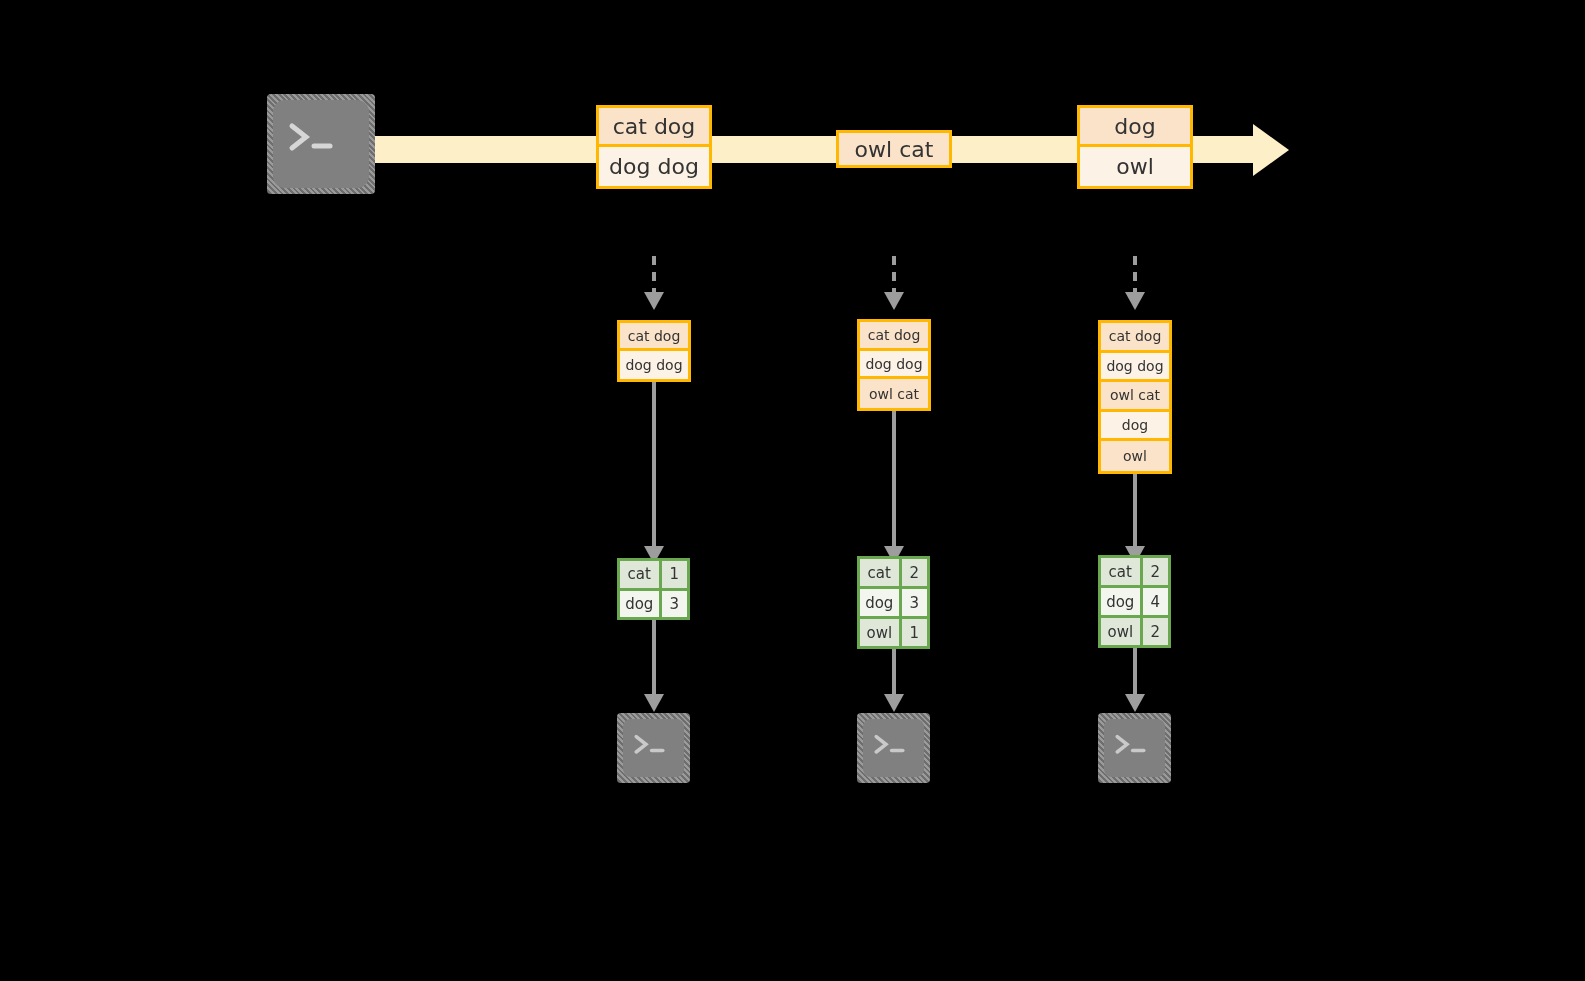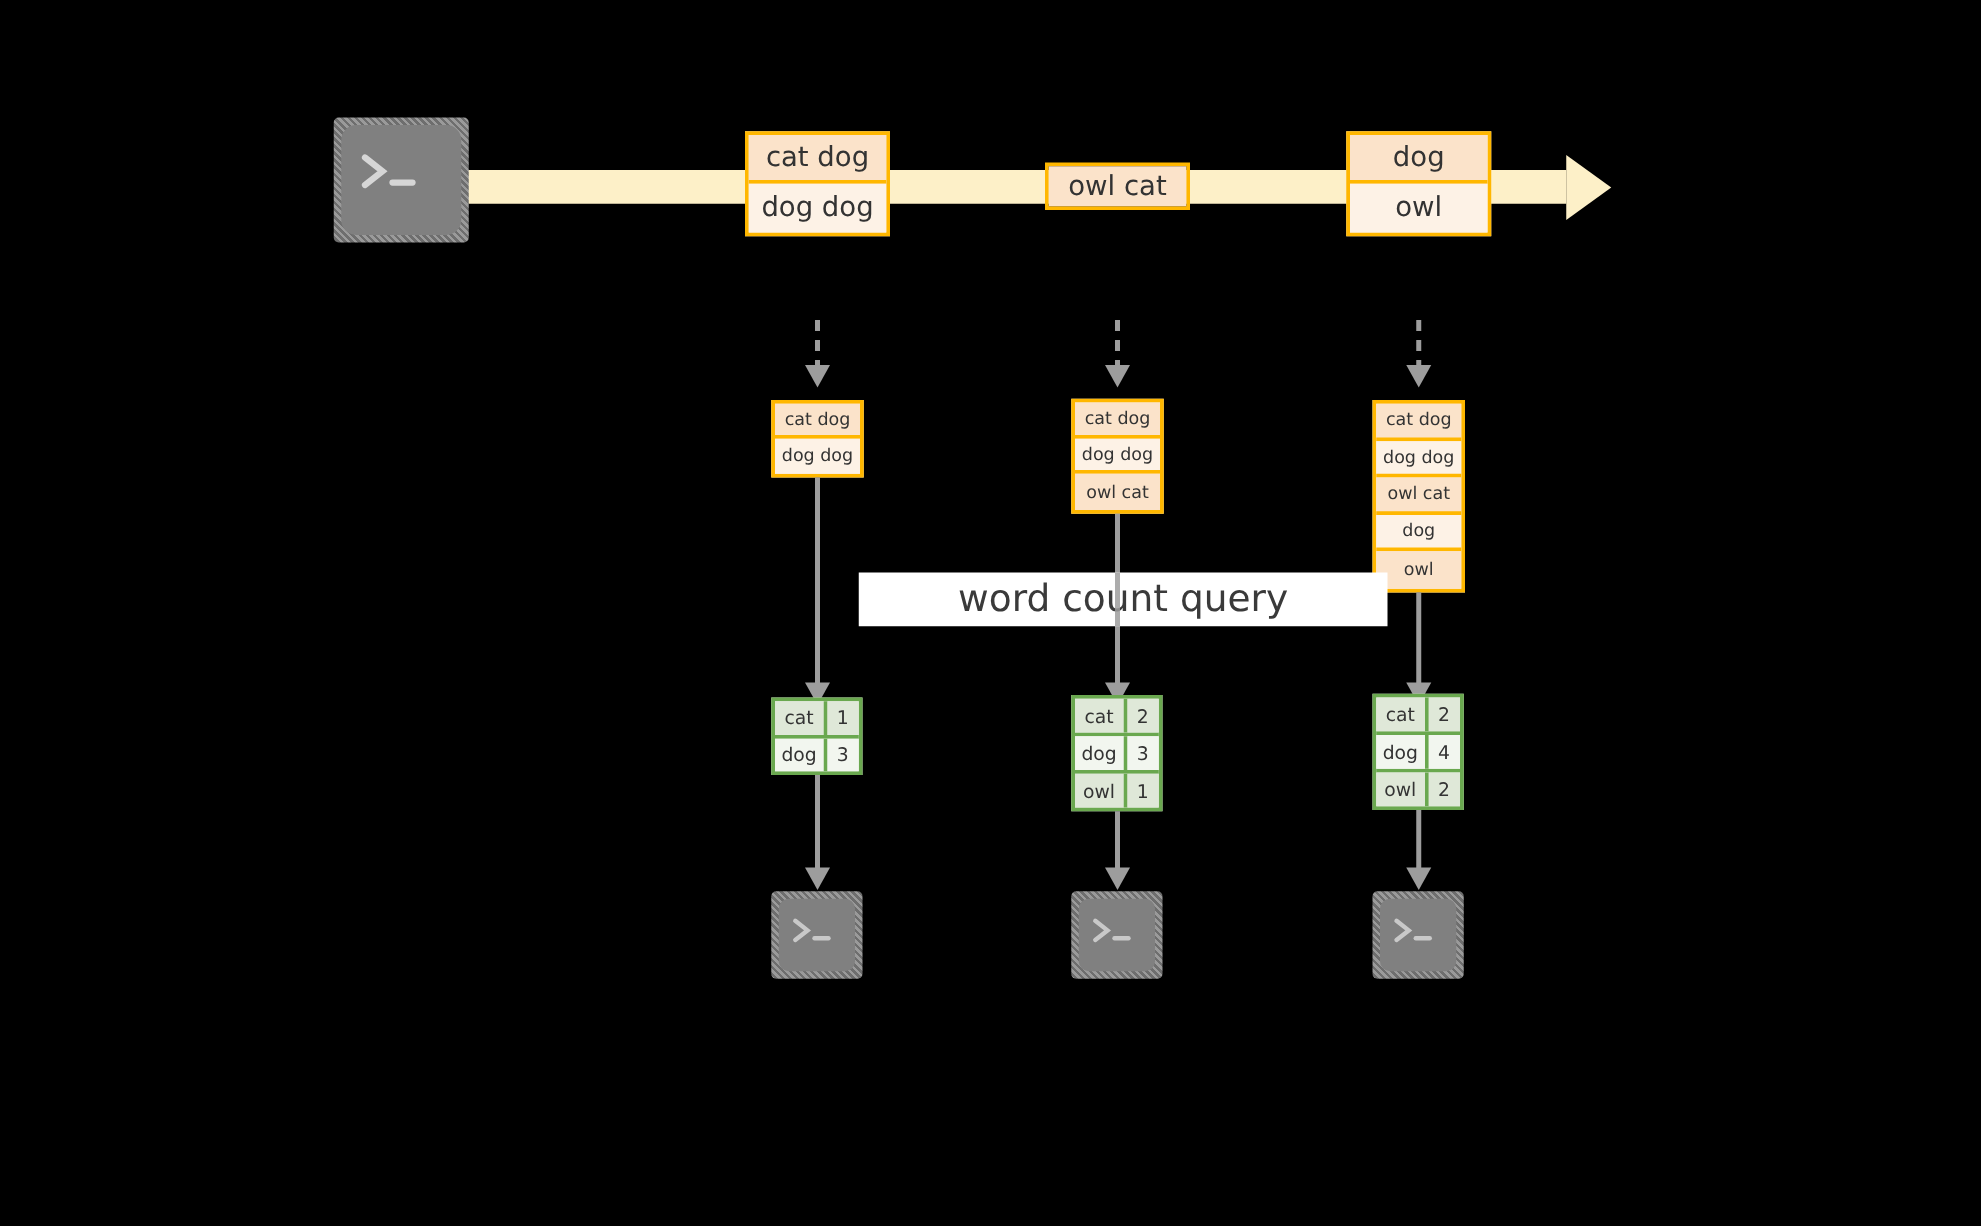--- a/index.html
+++ b/index.html
@@ -182,23 +182,20 @@
 
   <div class="vline" style="left:652px; top:382px; height:168px;"></div>
   <div class="vhead" style="left:644px; top:546px;"></div>
 
   <div class="vline" style="left:892px; top:411px; height:139px;"></div>
   <div class="vhead" style="left:884px; top:546px;"></div>
 
   <div class="vline" style="left:1133px; top:474px; height:76px;"></div>
   <div class="vhead" style="left:1125px; top:546px;"></div>
 
-  <div class="white-band" style="left:687px; top:458px; width:423px; height:43px;">
-    <span>word count query</span>
-  </div>
 
   <div class="vline" style="left:892px; top:458px; height:43px; opacity:.85;"></div>
 
   <div class="gbox" style="left:617px; top:558px; width:73px; height:62px;">
     <div class="grow alt">
       <div class="gkey" style="width:62%; font-size:15px;">cat</div>
       <div class="gval" style="width:38%; font-size:15px;">1</div>
     </div>
     <div class="grow">
       <div class="gkey" style="width:62%; font-size:15px;">dog</div>

